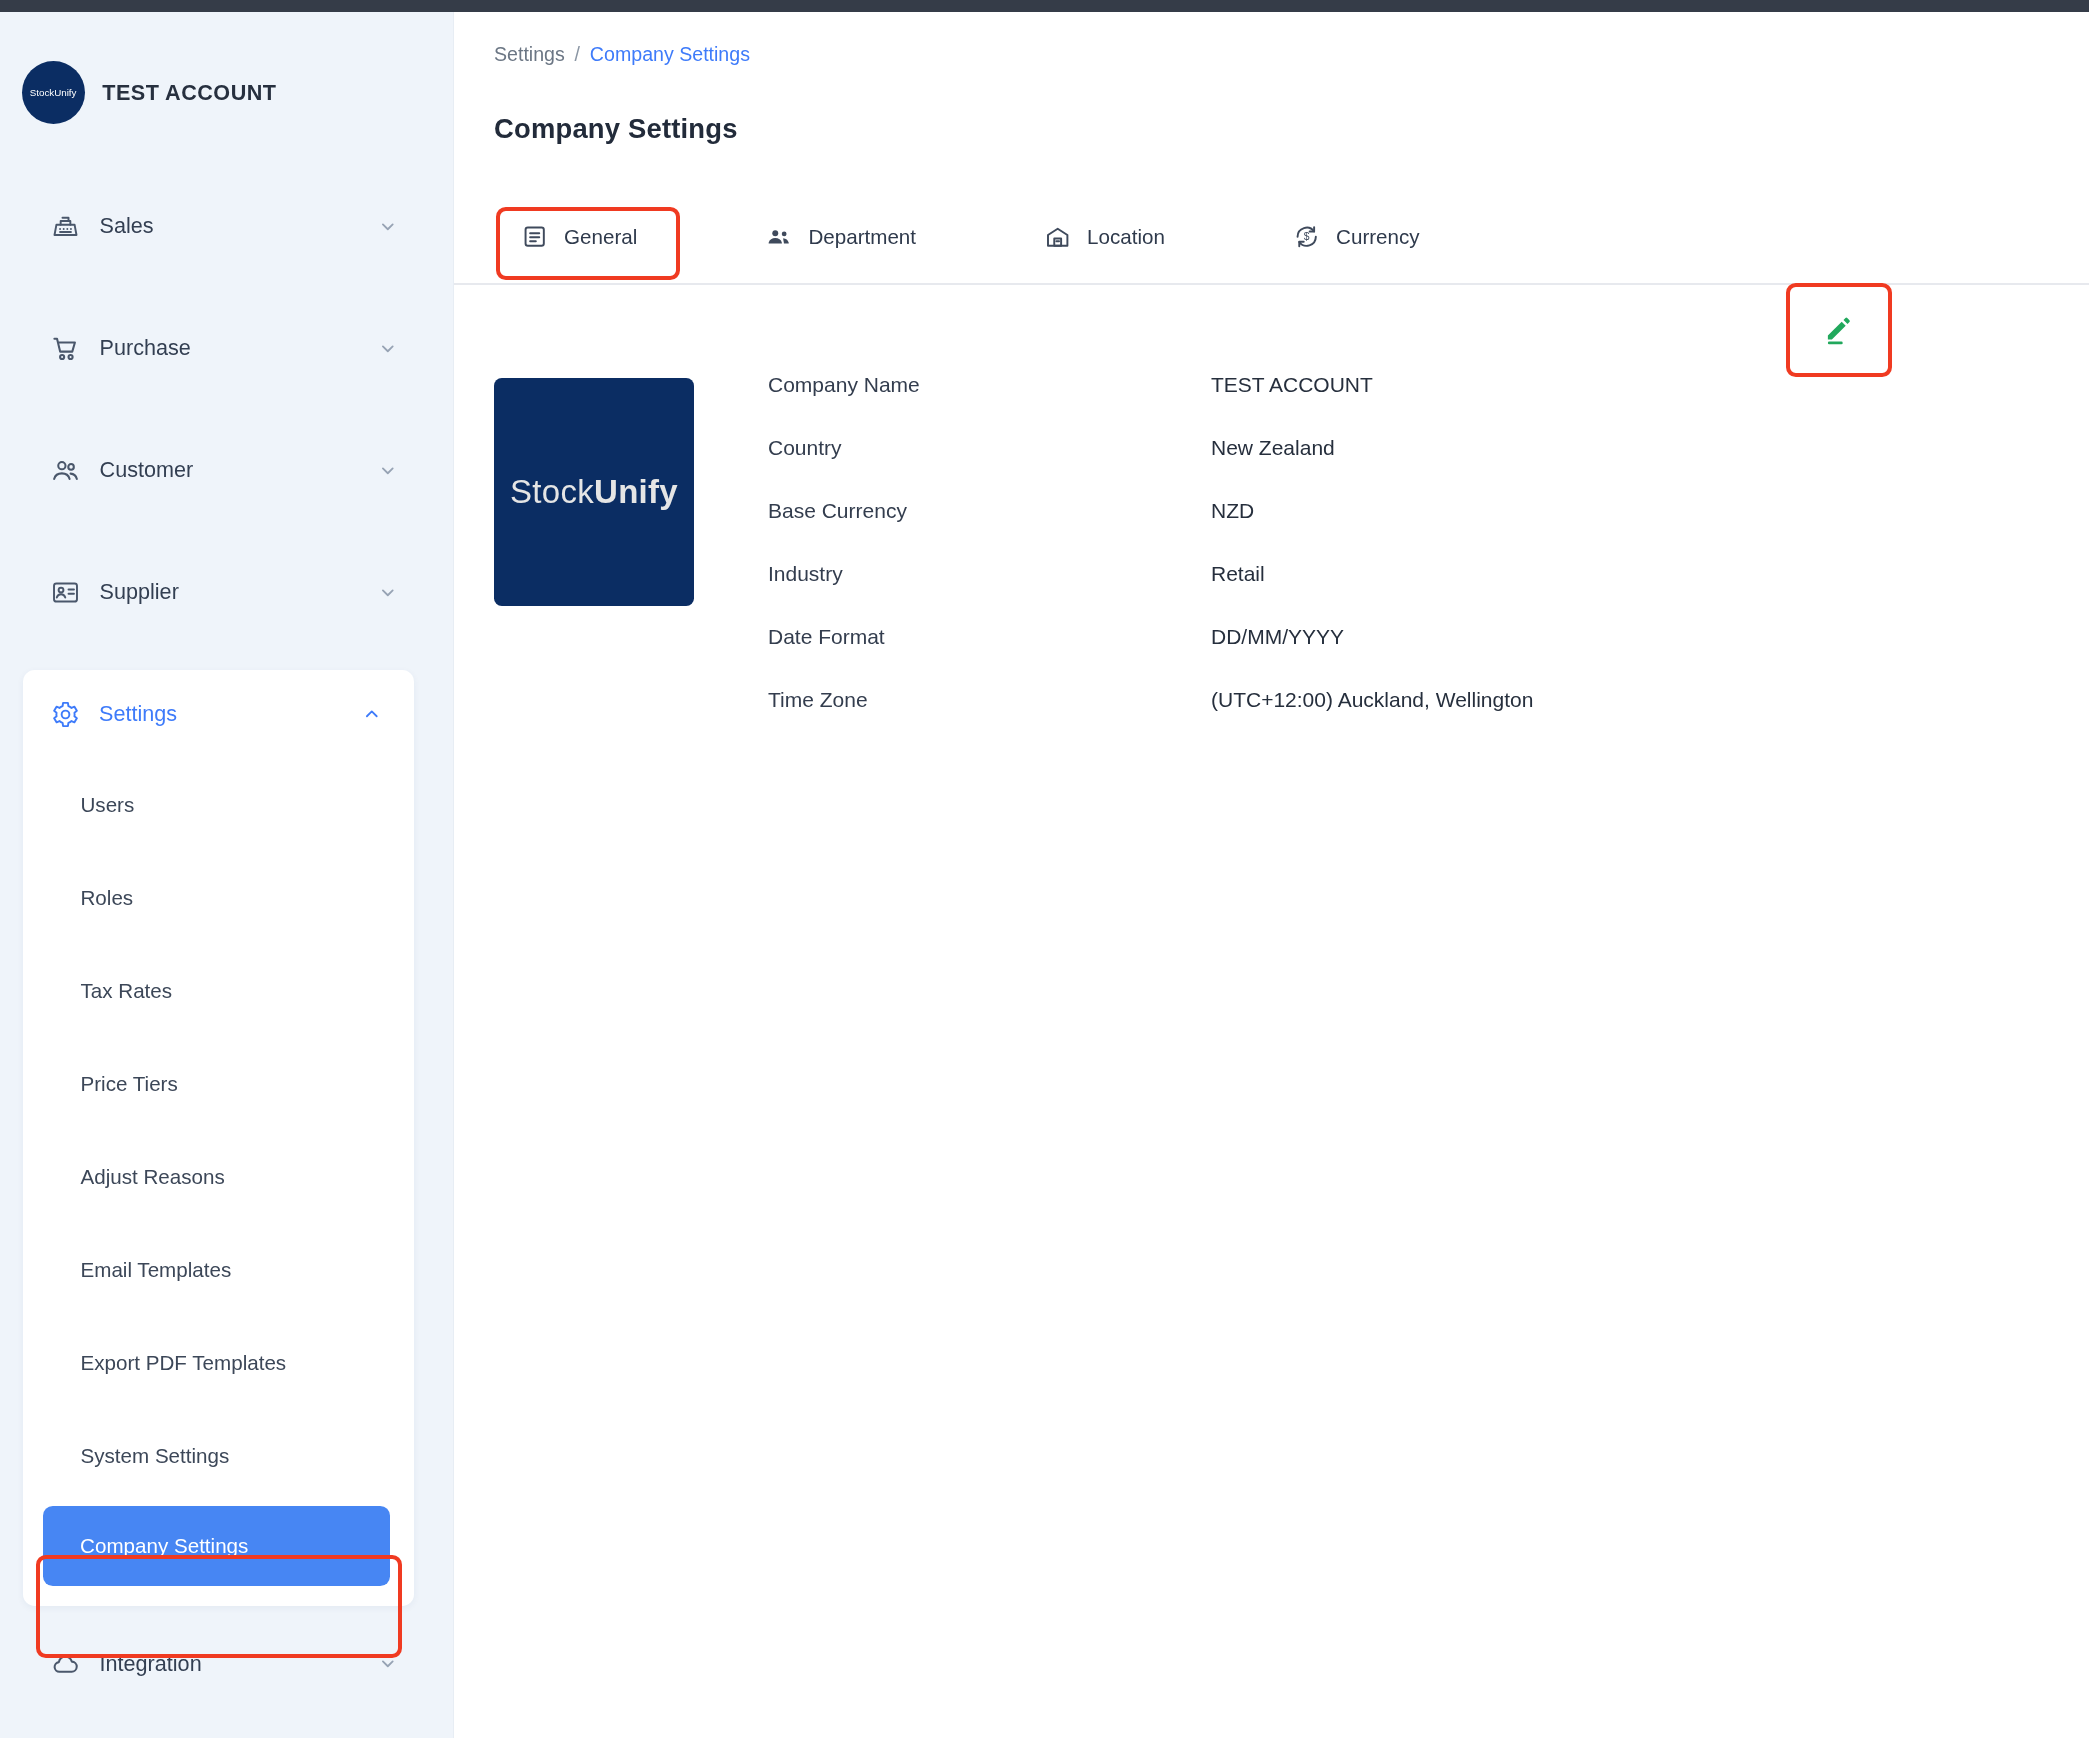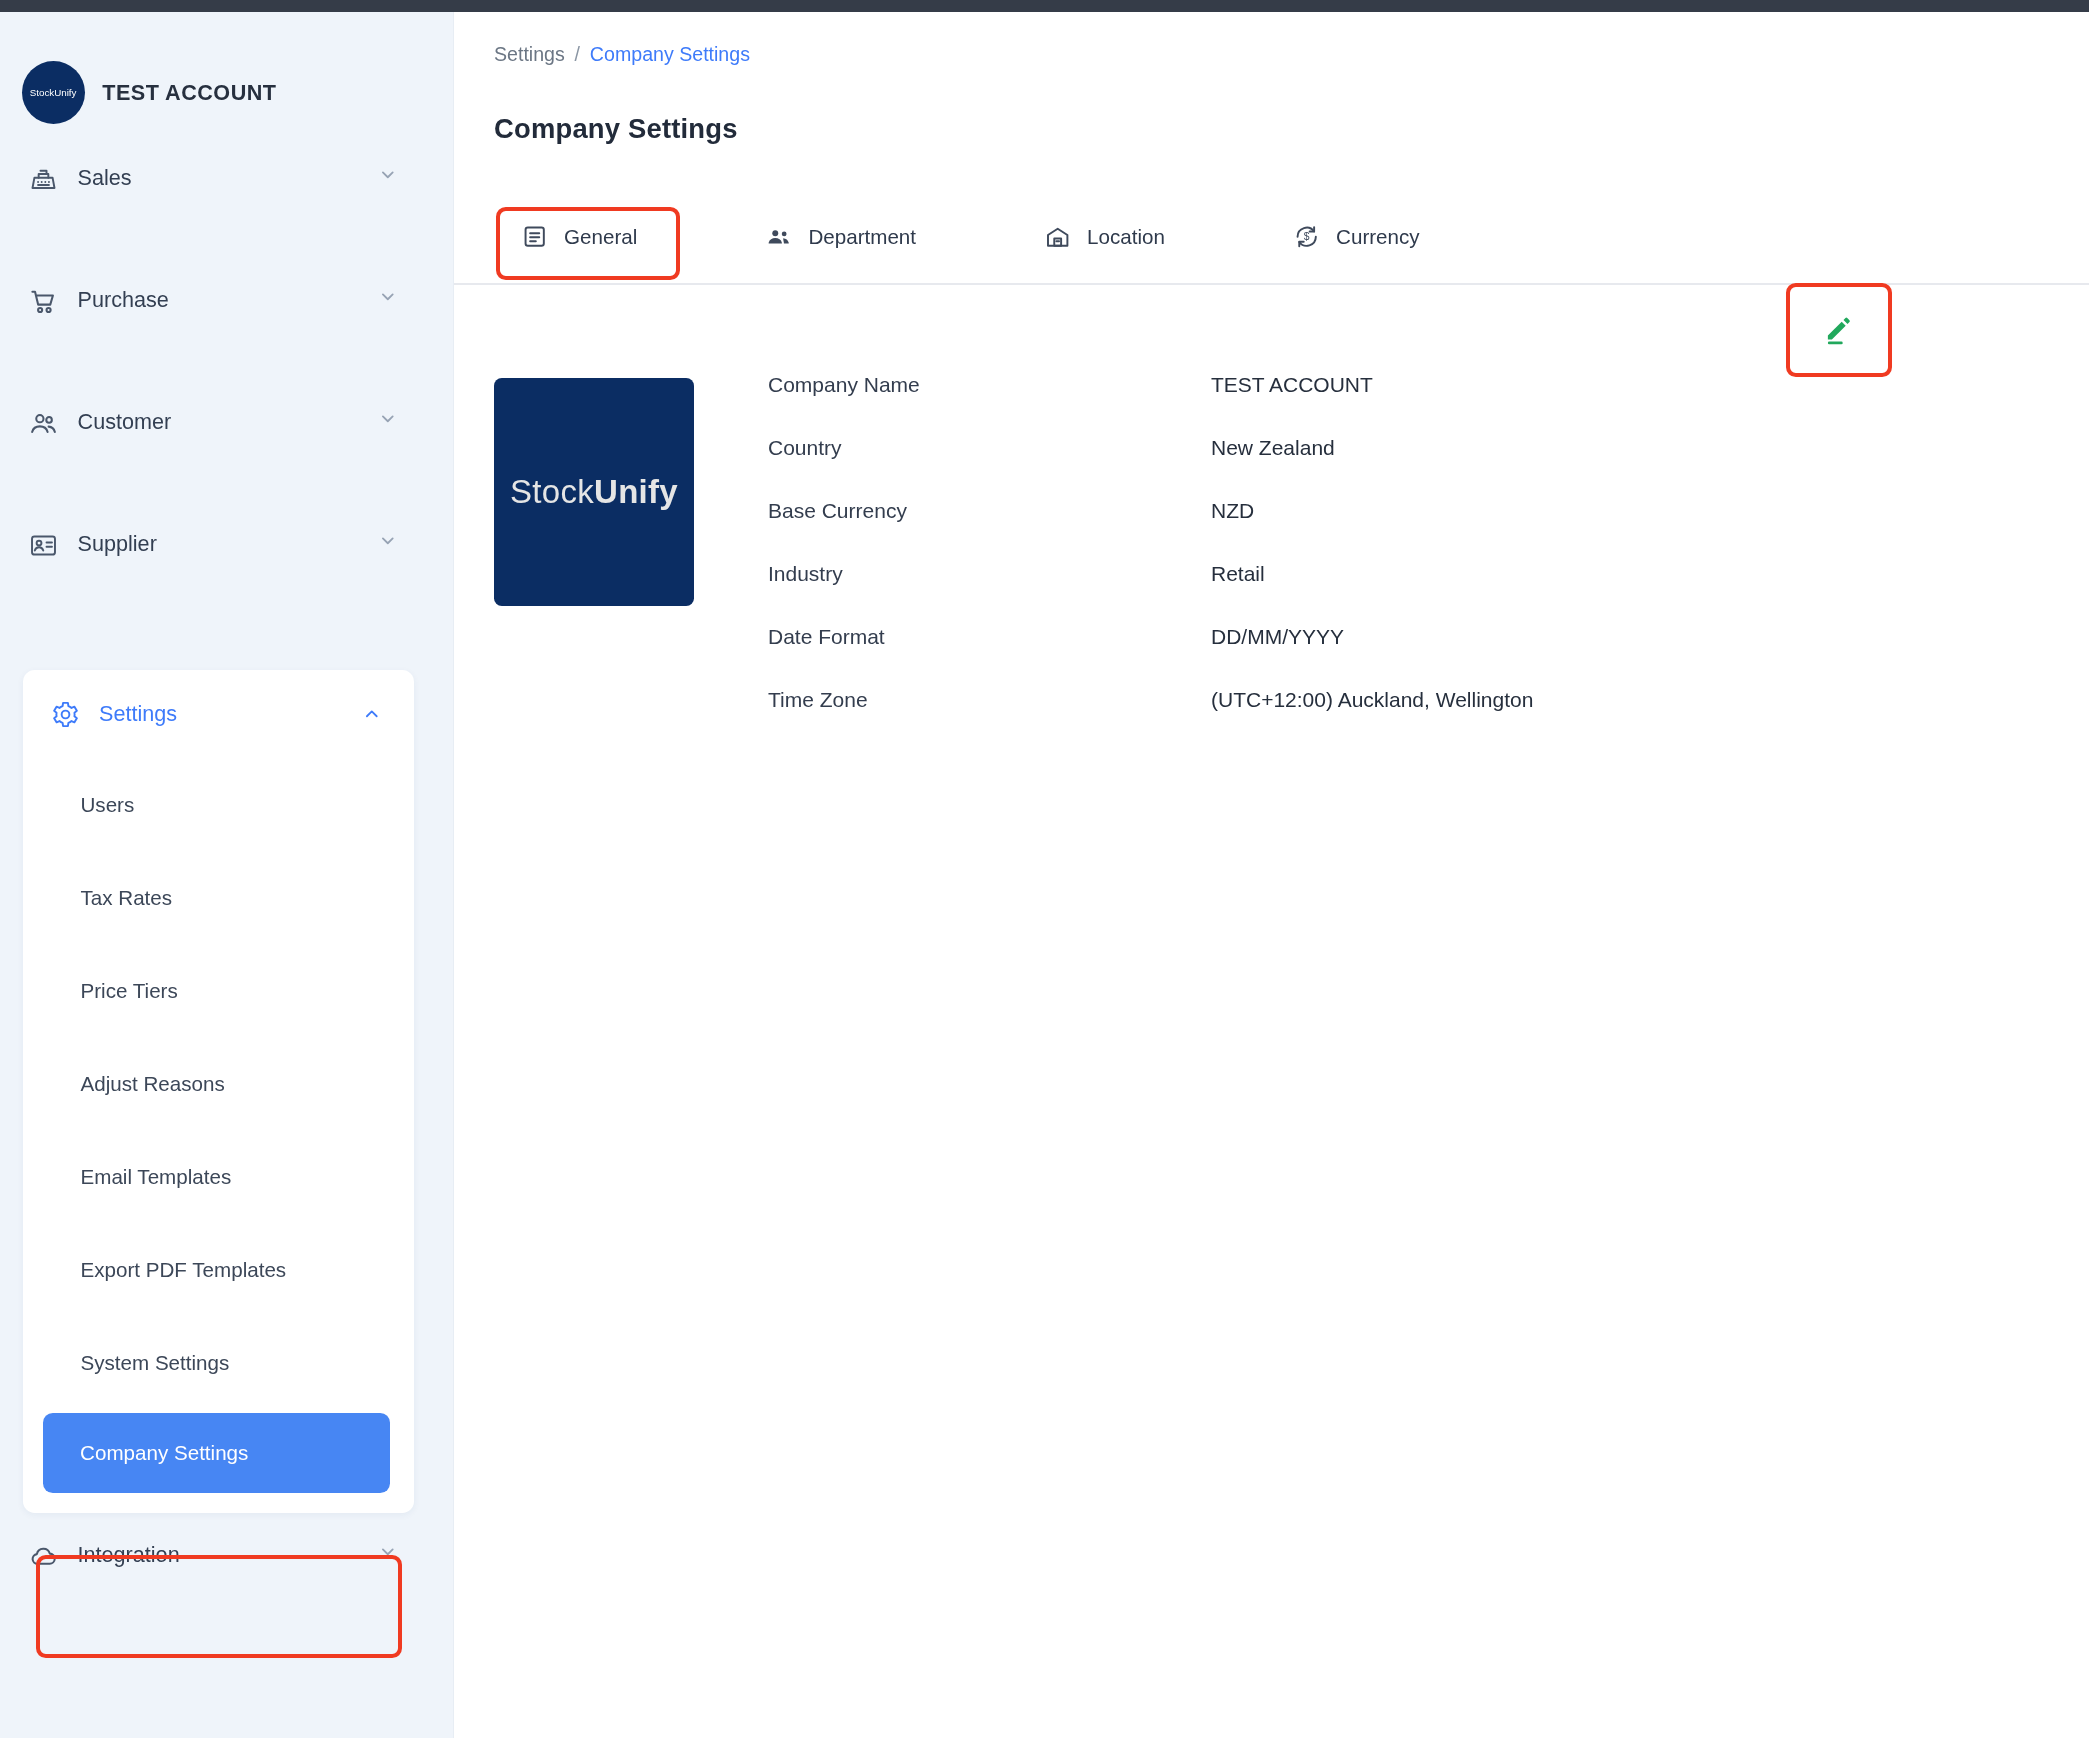--- a/index.html
+++ b/index.html
@@ -34,22 +34,22 @@
     background: #0b2d63; color: #ffffff;
     display: flex; align-items: center; justify-content: center;
     font-size: 9.8px; flex: 0 0 auto;
   }
   .brand-name {
     font-size: 21.6px; font-weight: 700; color: #27303f; letter-spacing: 0.5px;
   }
 
   .menu { padding-top: 19.6px; }
   .menu-item {
-    height: 122px; display: flex; align-items: flex-start;
-    padding: 0 55px 0 29px; cursor: pointer;
+    height: 122px; display: flex; align-items: center;
+    padding: 0 55px 0 51px; cursor: pointer;
   }
   .mi-icon { width: 29px; height: 29px; color: #4a576b; flex: 0 0 auto; }
   .mi-icon svg { width: 29px; height: 29px; display: block; }
   .mi-label { margin-left: 19.6px; font-size: 21.6px; color: #333f52; }
   .mi-chevron { margin-left: auto; width: 19.6px; height: 19.6px; color: #97a3b4; }
   .mi-chevron svg { width: 19.6px; height: 19.6px; display: block; }
 
   .settings-card {
     margin: 16.7px 0 0 22.5px; width: 391px;
     background: #ffffff; border-radius: 11.8px;
@@ -228,20 +228,23 @@
               <path d="M6 15l6-6 6 6"></path>
             </svg>
         </span>
       </div>
 
       <div class="submenu">
         <div class="submenu-item">
             <span>Users</span>
           </div>
         <div class="submenu-item">
+            <span>Roles</span>
+          </div>
+        <div class="submenu-item">
             <span>Tax Rates</span>
           </div>
         <div class="submenu-item">
             <span>Price Tiers</span>
           </div>
         <div class="submenu-item">
             <span>Adjust Reasons</span>
           </div>
         <div class="submenu-item">
             <span>Email Templates</span>

